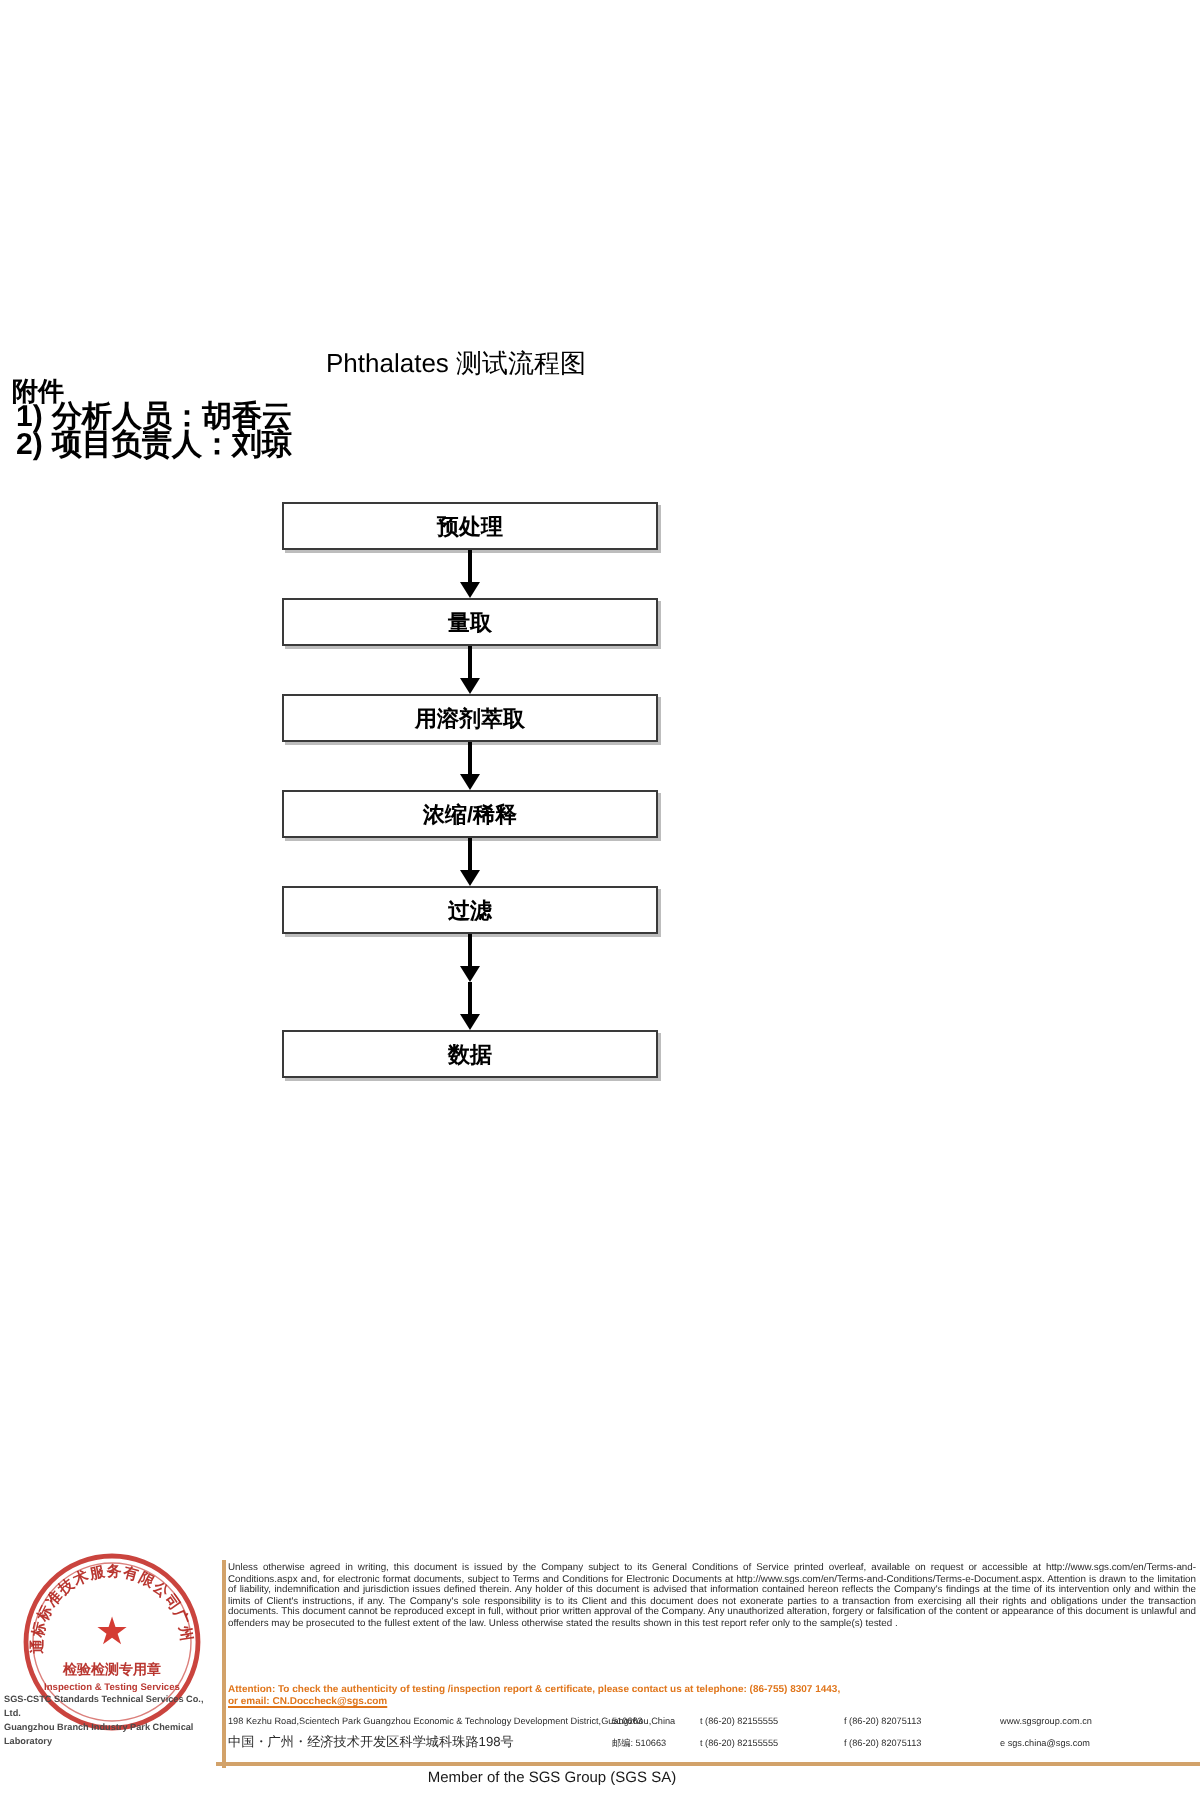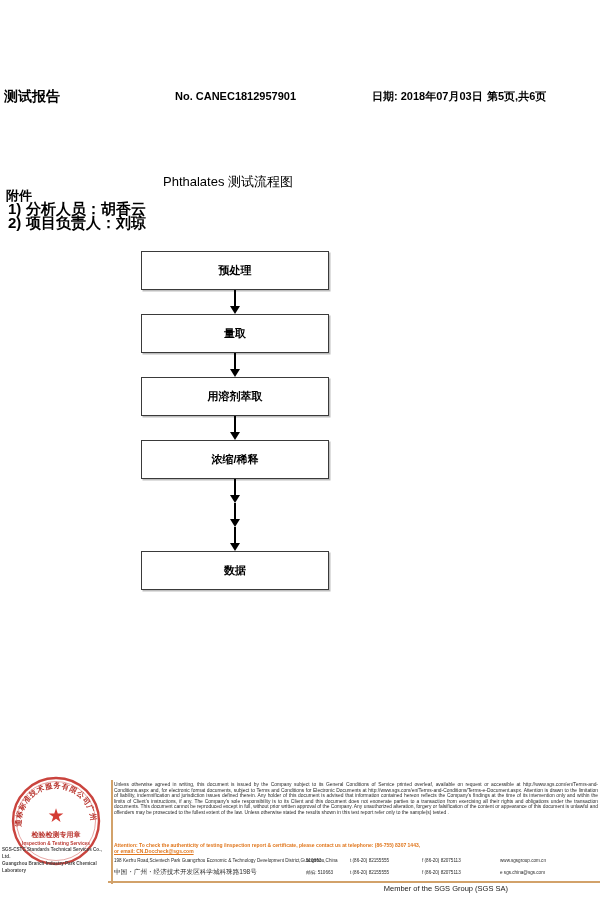--- a/index.html
+++ b/index.html
@@ -135,21 +135,21 @@
     left: 141px;
     top: 251px;
     width: 188px;
   }
   .flow-step {
     position: relative;
   }
   .flow-box {
     box-sizing: border-box;
     width: 188px;
-    height: 39px;
+    height: 24px;
     border: 1px solid #3a3a3a;
     background: #ffffff;
     box-shadow: 1.5px 1.5px 0 0 #bdbdbd;
     display: flex;
     align-items: center;
     justify-content: center;
     font-size: 11px;
     font-weight: bold;
     color: #000000;
   }
@@ -271,39 +271,33 @@
     left: 108px;
     top: 111px;
     width: 492px;
     height: 1.5px;
     background: #d2a26a;
   }
   #member-line {
     position: absolute;
     left: 0;
     top: 114px;
-    width: 508px;
-    text-align: right;
+    width: 552px;
+    text-align: center;
     font-size: 7.5px;
     color: #1a1a1a;
     box-sizing: border-box;
   }
 </style>
 </head>
 <body>
 
 <div id="page">
 
 
-  <div id="report-line">
-    <div id="report-title">测试报告</div>
-    <div id="report-no">No. CANEC1812957901</div>
-    <div id="report-date">日期: 2018年07月03日</div>
-    <div id="report-page">第5页,共6页</div>
-  </div>
 
   <div id="attachment-label">附件</div>
   <div id="flow-title">Phthalates 测试流程图</div>
 
   <div id="personnel">
     <div class="personnel-row">
       <span class="personnel-idx">1)</span><span>分析人员：胡香云</span>
     </div>
     <div class="personnel-row">
       <span class="personnel-idx">2)</span><span>项目负责人：刘琼</span>
@@ -337,20 +331,23 @@
     </div>
 
     <div class="flow-step">
       <div class="flow-box">浓缩/稀释</div>
     </div>
     <div class="flow-arrow">
       <div class="shaft"></div>
       <div class="head"></div>
     </div>
 
+    <div class="flow-step">
+      <div class="flow-box">过滤</div>
+    </div>
     <div class="flow-arrow">
       <div class="shaft"></div>
       <div class="head"></div>
     </div>
 
     <div class="flow-arrow">
       <div class="shaft"></div>
       <div class="head"></div>
     </div>
 

